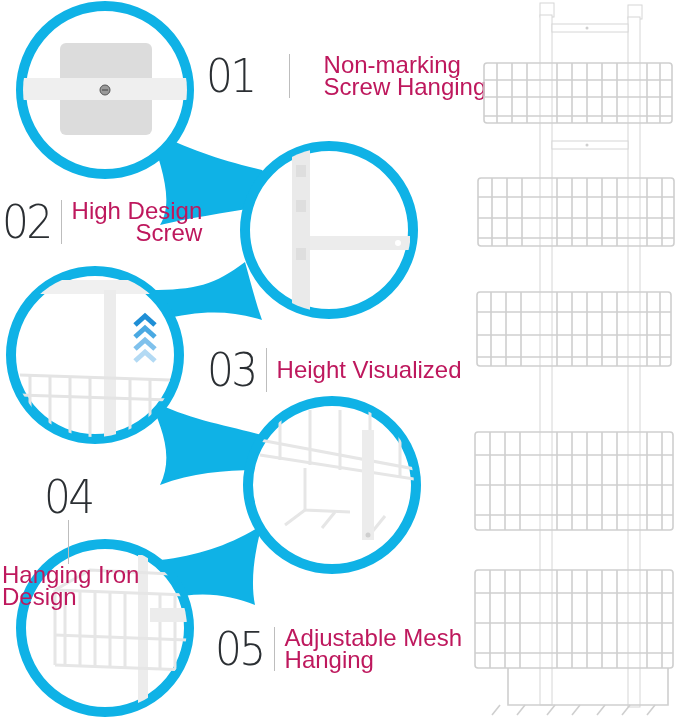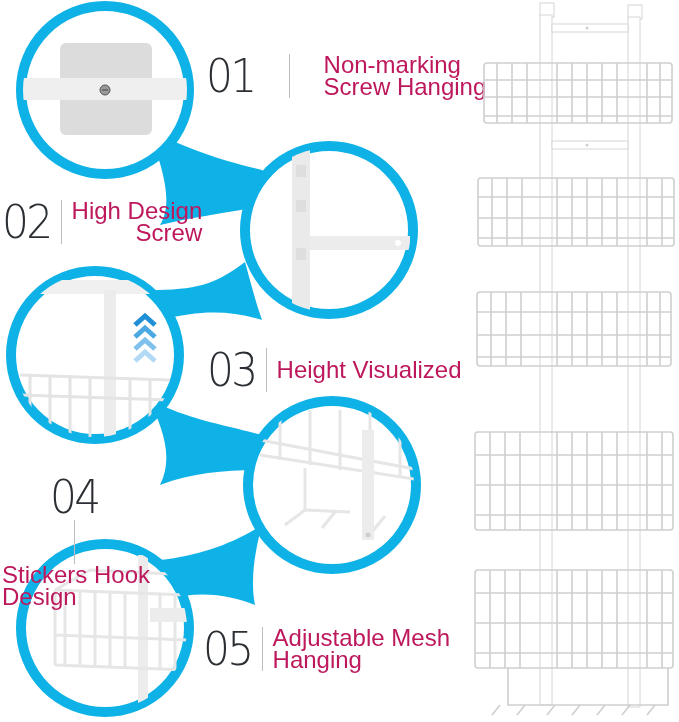--- a/index.html
+++ b/index.html
@@ -148,26 +148,26 @@
     <span class="sep"></span>
     <span class="label">
       <span>Height Visualized</span>
     </span>
   </div>
 
   <div class="feature" style="left:2px; top:474px;flex-direction:column;">
     <span class="num">04</span>
     <span class="sep"></span>
     <span class="label">
-      <span>Stickers Hook</span>
+      <span>Hanging Iron</span>
       <span>Design</span>
     </span>
   </div>
 
-  <div class="feature" style="left:203px; top:626px;">
+  <div class="feature" style="left:215px; top:626px;">
     <span class="num">05</span>
     <span class="sep"></span>
     <span class="label">
       <span>Adjustable Mesh</span>
       <span>Hanging</span>
     </span>
   </div>
 
   <svg width="679" height="722" viewBox="0 0 679 722" style="position:absolute;left:0;top:0;">
     <g fill="#ffffff" stroke="#d6d6d6" stroke-width="1">

